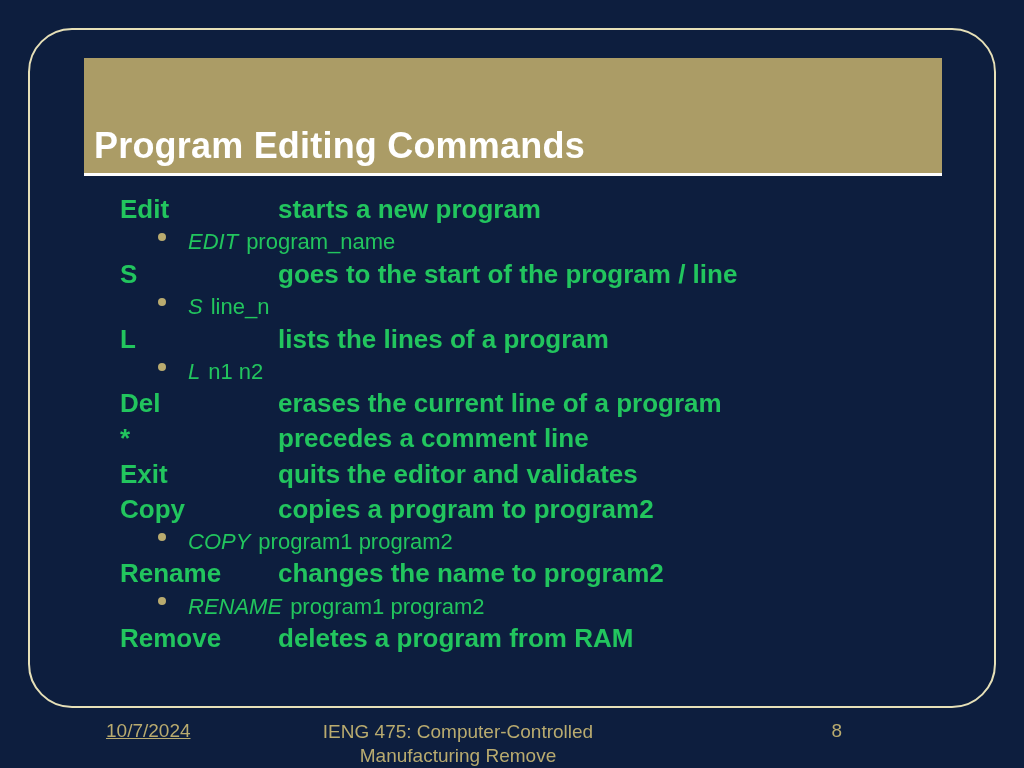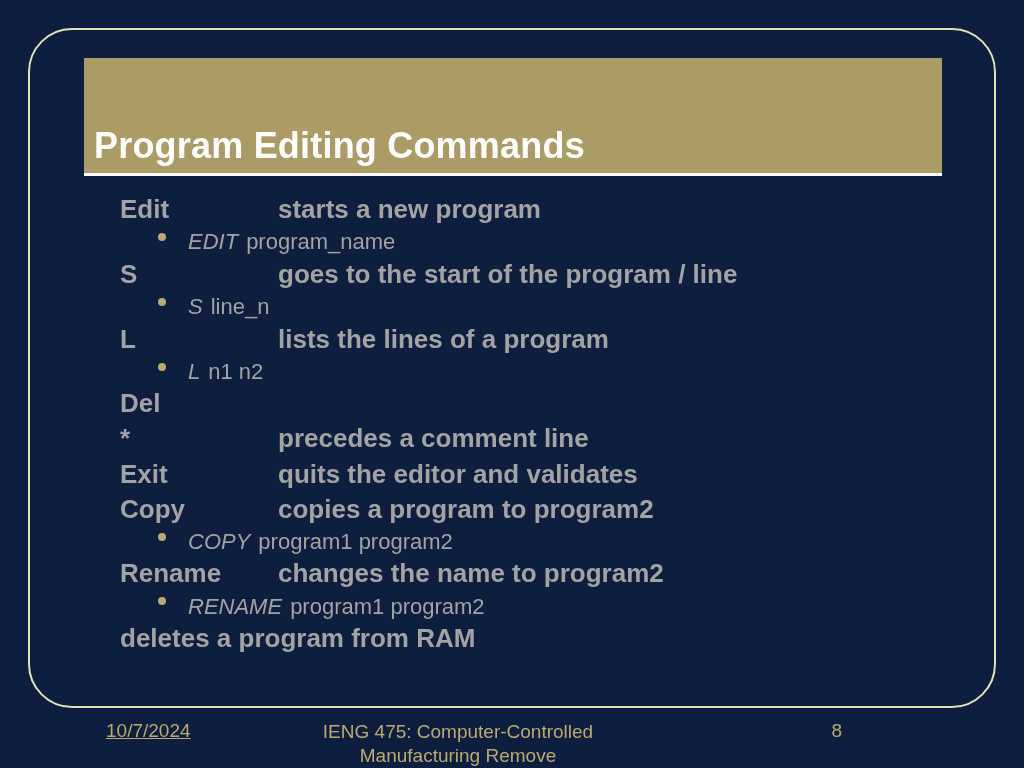--- a/index.html
+++ b/index.html
@@ -35,21 +35,21 @@
     font-weight: bold;
     font-size: 36px;
     letter-spacing: 0.2px;
     text-align: center;
   }
   .content {
     position: absolute;
     left: 120px;
     top: 192px;
     width: 850px;
-    color: #a3a3a3;
+    color: #22c55e;
   }
   .row {
     display: flex;
     align-items: baseline;
     font-weight: bold;
     font-size: 26px;
     line-height: 1.35;
   }
   .cmd {
     width: 158px;
@@ -142,20 +142,21 @@
     <span class="desc">lists the lines of a program</span>
   </div>
   <div class="sub">
     <span class="bullet"></span>
     <span class="kw">L</span>
     <span class="arg">n1 n2</span>
   </div>
 
   <div class="row">
     <span class="cmd">Del</span>
+    <span class="desc">erases the current line of a program</span>
   </div>
 
   <div class="row">
     <span class="cmd">*</span>
     <span class="desc">precedes a comment line</span>
   </div>
 
   <div class="row">
     <span class="cmd">Exit</span>
     <span class="desc">quits the editor and validates</span>
@@ -175,20 +176,21 @@
     <span class="cmd">Rename</span>
     <span class="desc">changes the name to program2</span>
   </div>
   <div class="sub">
     <span class="bullet"></span>
     <span class="kw">RENAME</span>
     <span class="arg">program1 program2</span>
   </div>
 
   <div class="row">
+    <span class="cmd">Remove</span>
     <span class="desc">deletes a program from RAM</span>
   </div>
 
 </div>
 
 <div class="footer">
   <div class="footer-date">10/7/2024</div>
   <div class="footer-course">
     <span>IENG 475: Computer-Controlled</span><br>
     <span>Manufacturing Remove</span>

